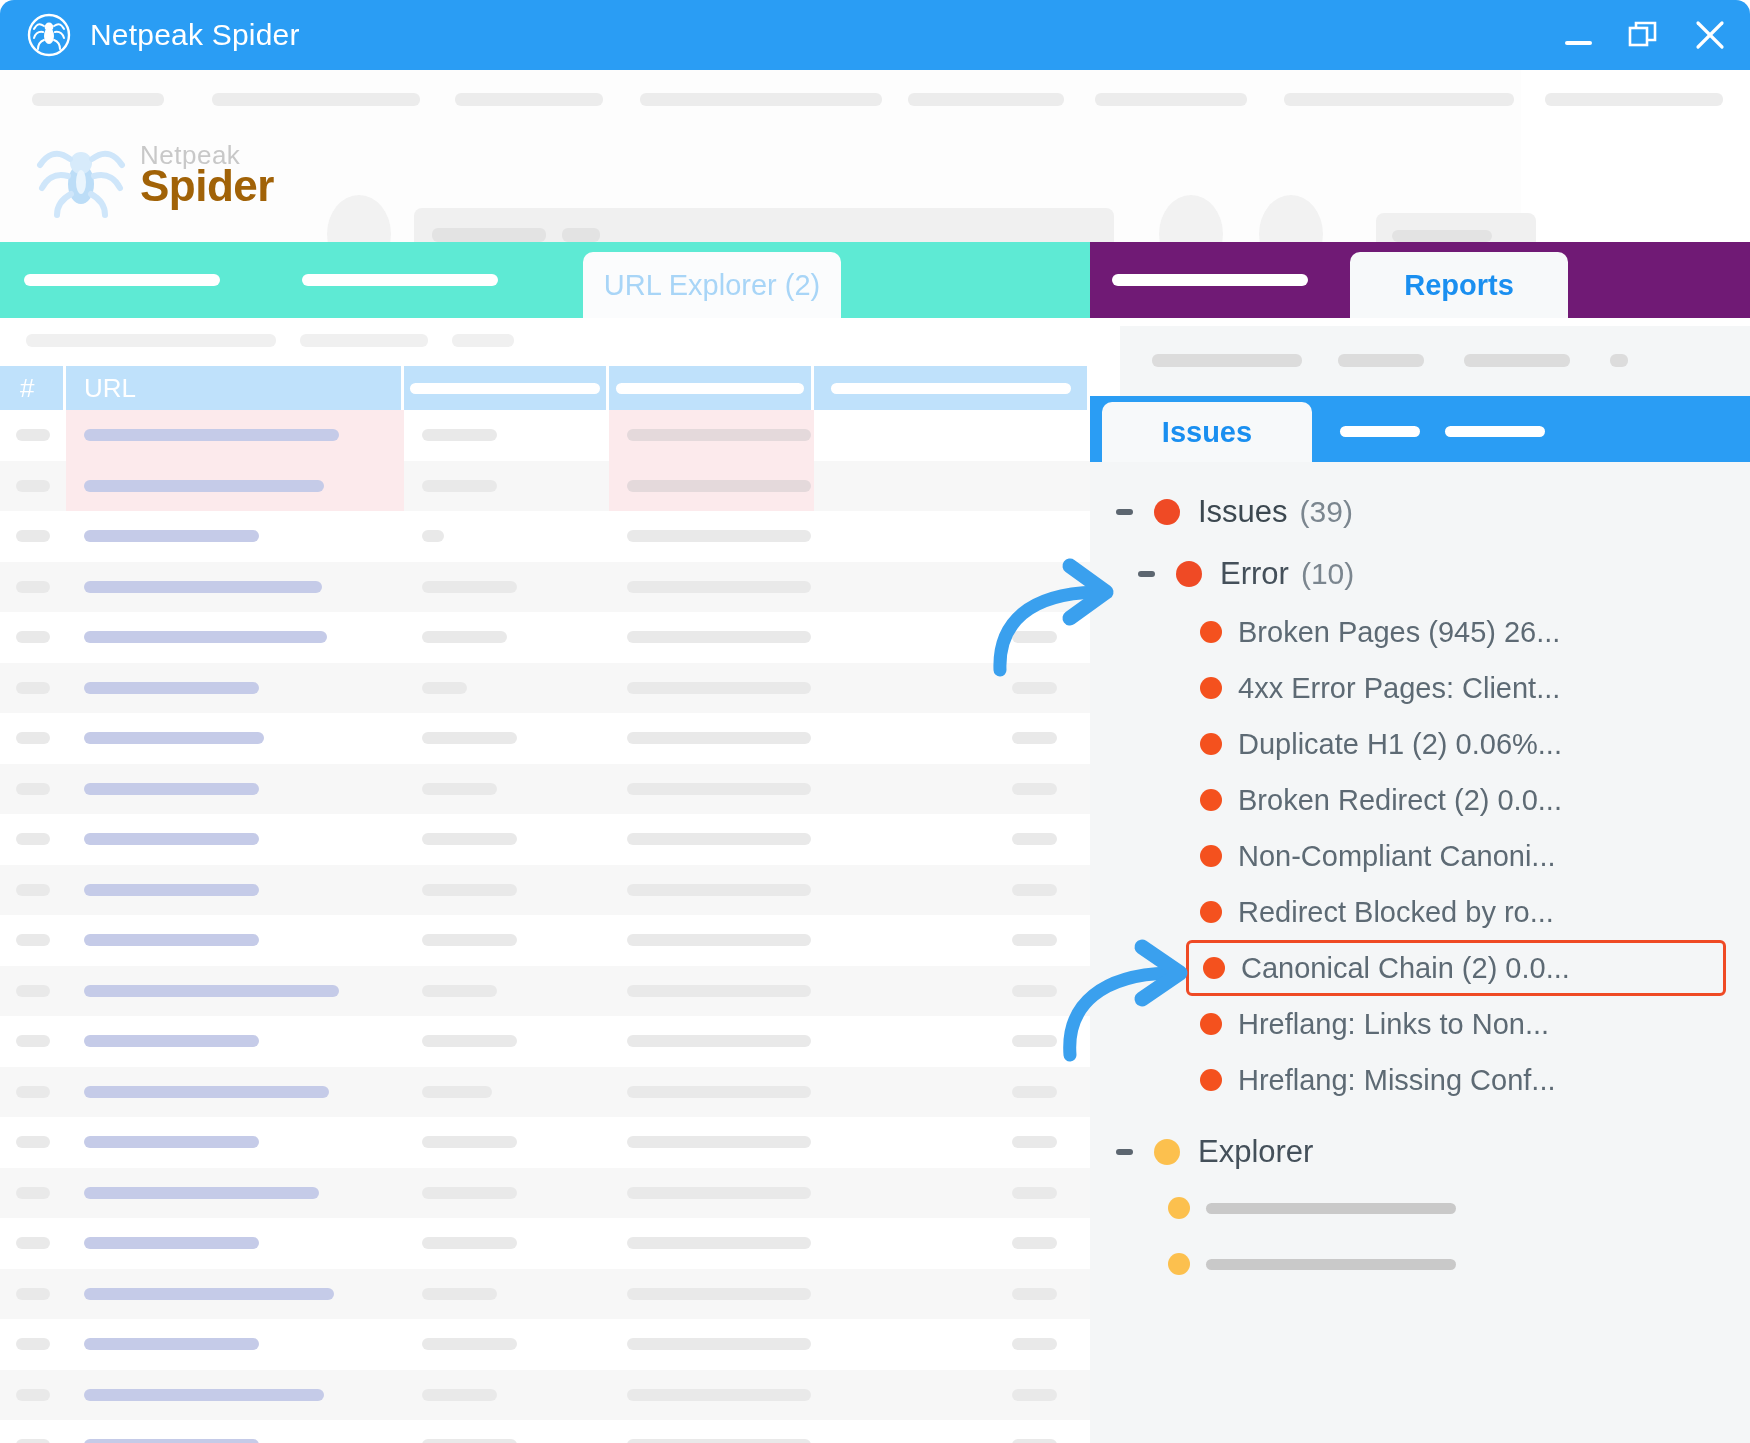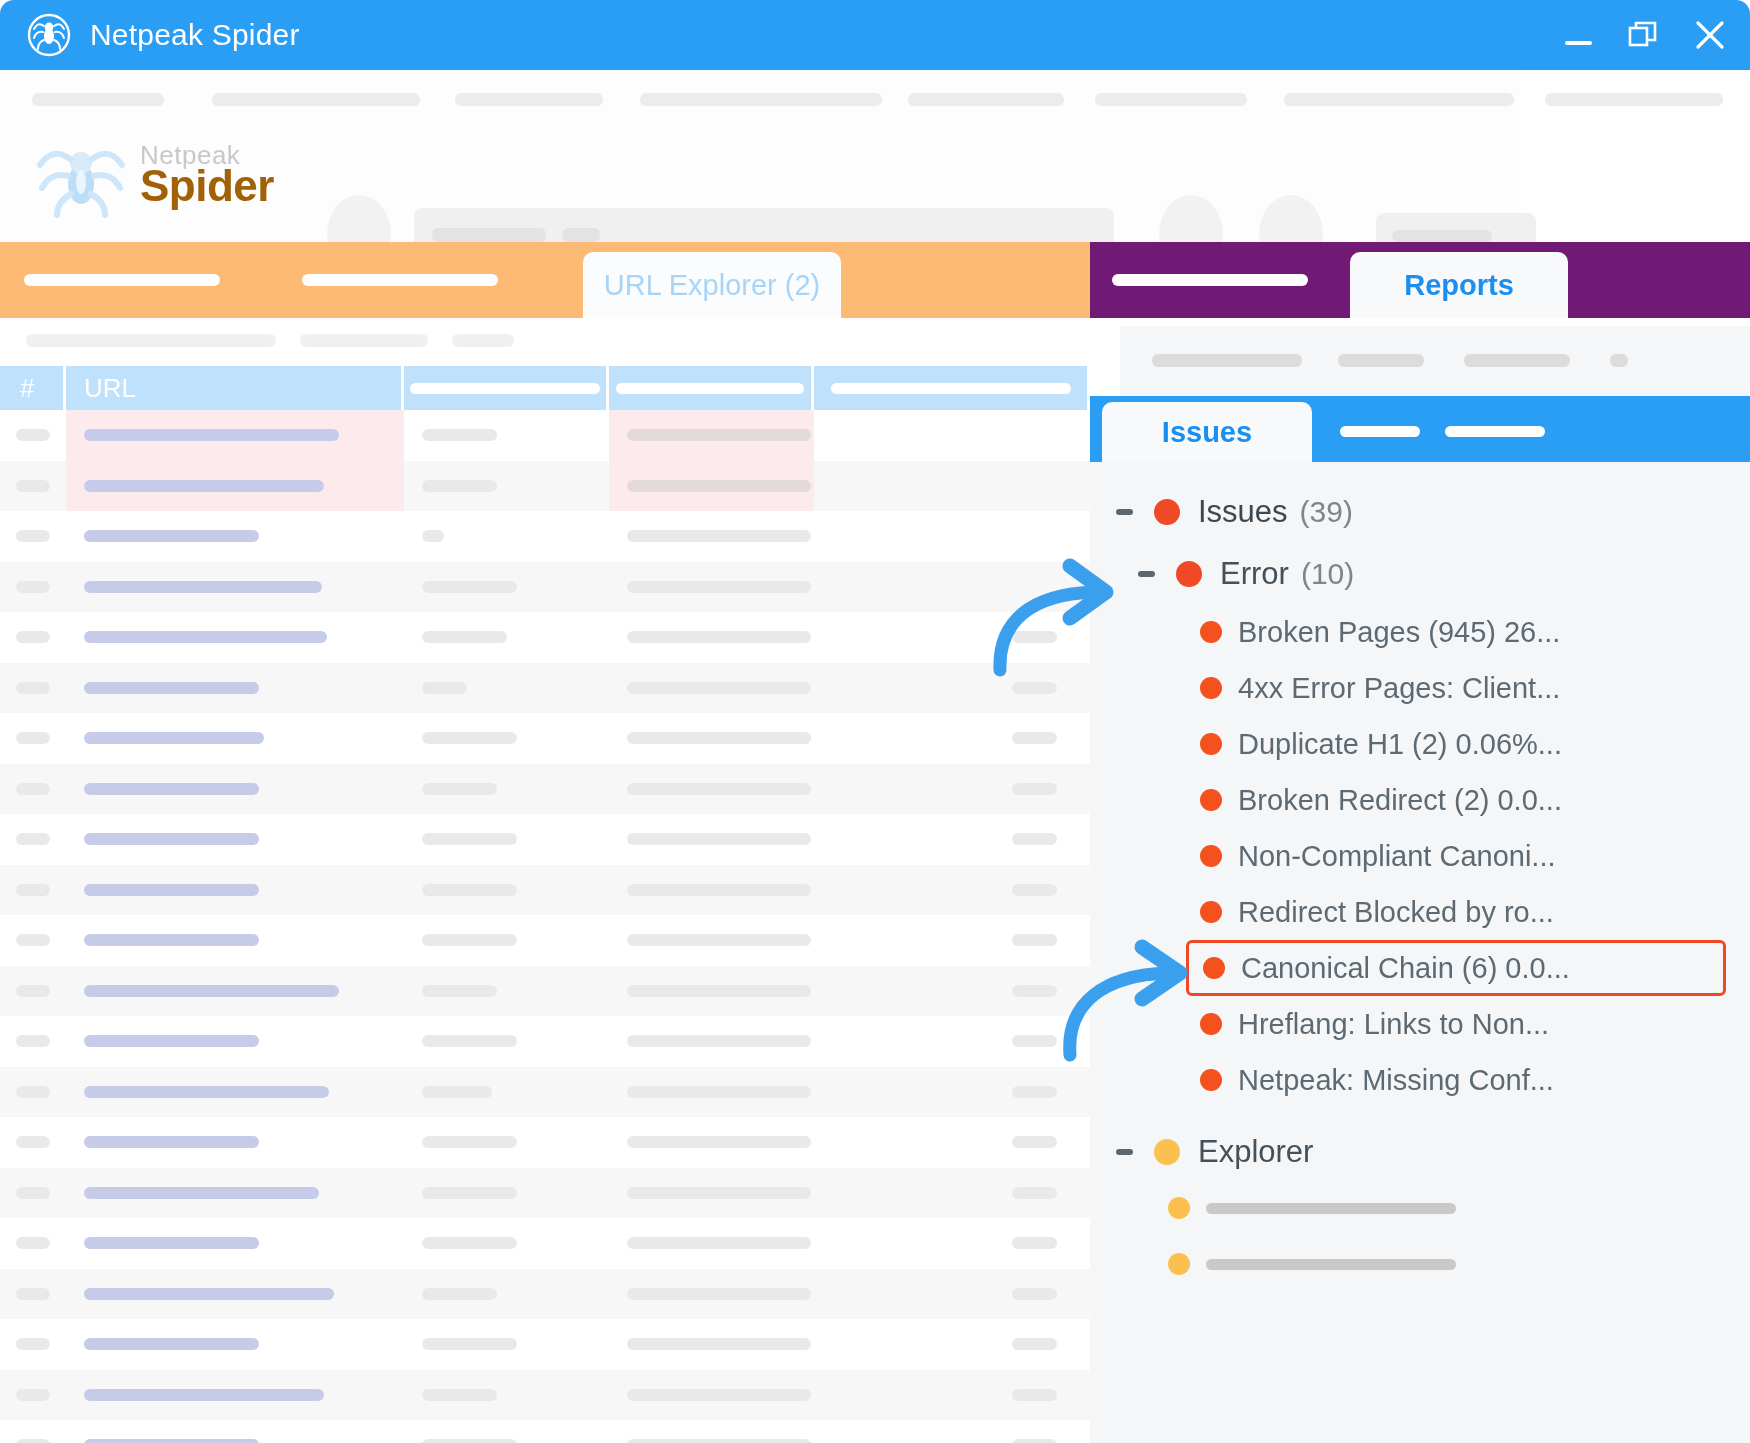--- a/index.html
+++ b/index.html
@@ -119,21 +119,21 @@
     height: 14px;
     background: #e3e3e3;
     border-radius: 6px;
   }
 
   
   .left-tabbar {
     position: absolute;
     left: 0; top: 242px;
     width: 1090px; height: 76px;
-    background: #fdba74;
+    background: #5eead4;
   }
   .tab-ph {
     position: absolute;
     height: 12px;
     background: #ffffff;
     border-radius: 6px;
     top: 32px;
   }
   .tab-active-left {
     position: absolute;
@@ -915,29 +915,29 @@
           <div class="leaf">
             <div class="dot sm" style="background: rgb(244, 81, 30);"></div>
             <div class="leaf-label">Non-Compliant Canoni...</div>
           </div>
           <div class="leaf">
             <div class="dot sm" style="background: rgb(244, 81, 30);"></div>
             <div class="leaf-label">Redirect Blocked by ro...</div>
           </div>
           <div class="leaf highlight">
             <div class="dot sm" style="background: rgb(244, 81, 30);"></div>
-            <div class="leaf-label">Canonical Chain (6) 0.0...</div>
+            <div class="leaf-label">Canonical Chain (2) 0.0...</div>
           </div>
           <div class="leaf">
             <div class="dot sm" style="background: rgb(244, 81, 30);"></div>
             <div class="leaf-label">Hreflang: Links to Non...</div>
           </div>
           <div class="leaf">
             <div class="dot sm" style="background: rgb(244, 81, 30);"></div>
-            <div class="leaf-label">Netpeak: Missing Conf...</div>
+            <div class="leaf-label">Hreflang: Missing Conf...</div>
           </div>
         </div>
 
       <div class="tree-node" style="margin-top:16px;">
         <div class="toggle">
             <div class="toggle-bar"></div>
           </div>
         <div class="dot" style="background:#fcc04e;"></div>
         <div class="node-label">Explorer</div>
       </div>

